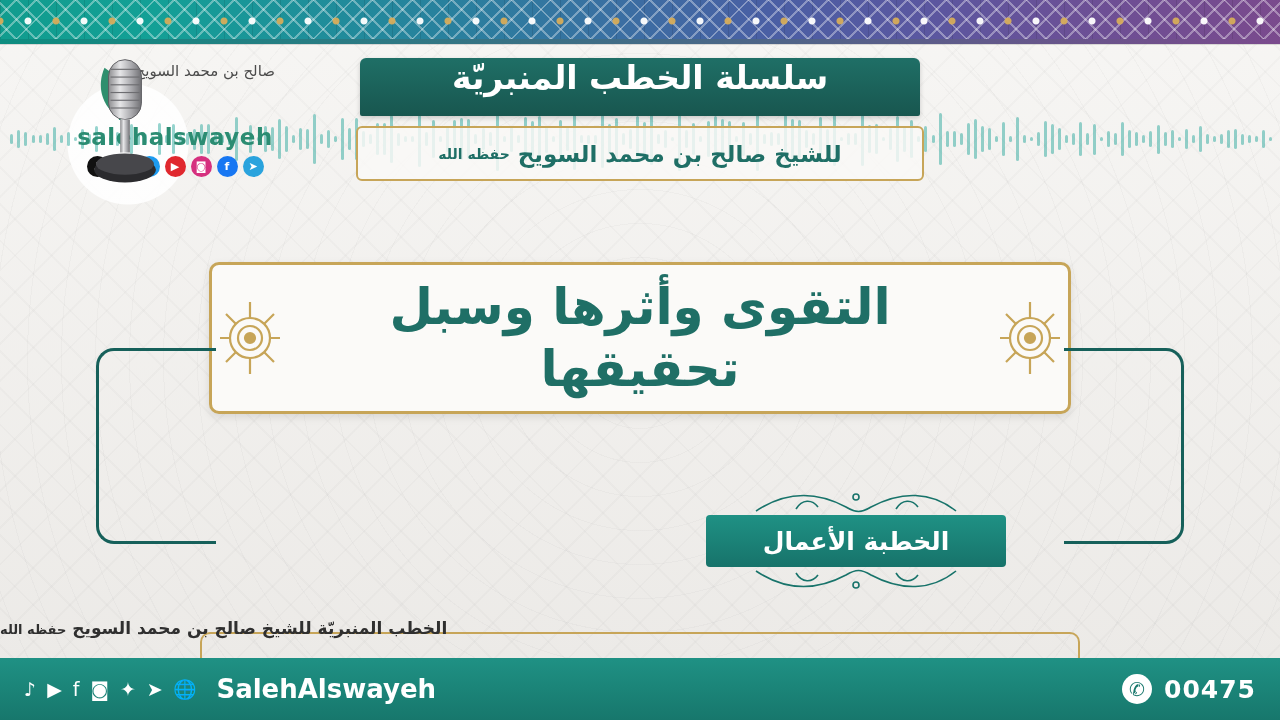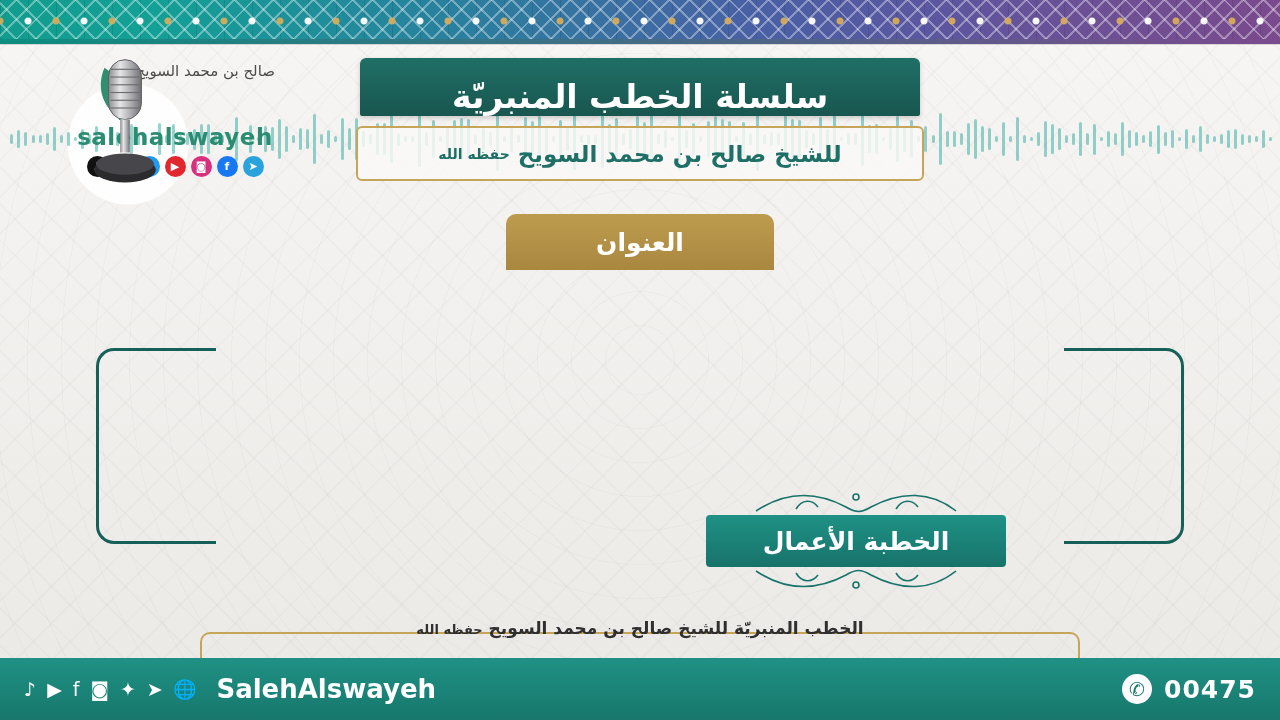--- a/index.html
+++ b/index.html
@@ -94,21 +94,21 @@
 
   
   .mic { position: absolute; top: 50px; left: 70px; width: 110px; height: 145px; }
 
   
   .series-plaque {
     position: absolute; top: 58px; left: 50%; transform: translateX(-50%);
     width: 560px; height: 58px;
     background: linear-gradient(180deg,#1f6f66,#18564f);
     border-radius: 6px 6px 2px 2px;
-    display: flex; align-items: flex-end; justify-content: center;
+    display: flex; align-items: flex-start; justify-content: center;
     color: #fff; font-size: 33px; font-weight: 700;
     box-shadow: 0 2px 5px rgba(0,0,0,0.18);
   }
   .shaykh-plaque {
     position: absolute; top: 126px; left: 50%; transform: translateX(-50%);
     width: 568px; height: 55px;
     border: 2px solid #c7a558; border-radius: 6px;
     background: rgba(250,249,246,0.82);
     display: flex; align-items: center; justify-content: center; gap: 8px;
     color: #1f6f66; font-size: 23px; font-weight: 700;
@@ -171,21 +171,21 @@
   .flourish {
     position: absolute; left: 50%; transform: translateX(-50%);
     width: 240px; height: 28px; color: #17736a;
   }
   .flourish.top { top: -26px; }
   .flourish.bot { bottom: -26px; }
 
   
   .caption {
     position: absolute; top: 618px; left: 0; width: 1280px;
-    text-align: center; color: #2f2f2f; font-size: 17px; font-weight: 700;
+    text-align: left; color: #2f2f2f; font-size: 17px; font-weight: 700;
   }
   .caption .hafidh { font-size: 13px; }
   .caption-frame {
     position: absolute; top: 632px; left: 50%; transform: translateX(-50%);
     width: 880px; height: 40px;
     border: 2px solid #c7a558; border-bottom: none;
     border-radius: 10px 10px 0 0;
   }
 
   
@@ -445,24 +445,42 @@
 
   <div class="series-plaque">
     <span>سلسلة الخطب المنبريّة</span>
   </div>
 
   <div class="shaykh-plaque">
     <span>للشيخ صالح بن محمد السويح</span>
     <span class="hafidh">حفظه الله</span>
   </div>
 
-  <div class="title-tab">
-    <span>العنوان</span>
-  </div>
-
+
+  <div class="title-box">
+    <svg class="corner-orn right" viewBox="0 0 64 96">
+      <g fill="none" stroke="#c7a558" stroke-width="2.2">
+        <circle cx="32" cy="48" r="20"></circle>
+          <circle cx="32" cy="48" r="12"></circle>
+        <path d="M32 28 L32 12 M32 68 L32 84 M12 48 L2 48 M52 48 L62 48"></path>
+        <path d="M18 34 L8 24 M46 34 L56 24 M18 62 L8 72 M46 62 L56 72"></path>
+        <circle cx="32" cy="48" r="5" fill="#c7a558"></circle>
+      </g>
+    </svg>
+    <div class="title-text">التقوى وأثرها وسبل تحقيقها</div>
+    <svg class="corner-orn left" viewBox="0 0 64 96">
+      <g fill="none" stroke="#c7a558" stroke-width="2.2">
+        <circle cx="32" cy="48" r="20"></circle>
+          <circle cx="32" cy="48" r="12"></circle>
+        <path d="M32 28 L32 12 M32 68 L32 84 M12 48 L2 48 M52 48 L62 48"></path>
+        <path d="M18 34 L8 24 M46 34 L56 24 M18 62 L8 72 M46 62 L56 72"></path>
+        <circle cx="32" cy="48" r="5" fill="#c7a558"></circle>
+      </g>
+    </svg>
+  </div>
 
   <div class="bracket right"></div>
   <div class="bracket left"></div>
 
 
   <div class="tag category">
     <svg class="flourish top" viewBox="0 0 240 28">
       <g fill="none" stroke="#17736a" stroke-width="1.6">
         <path d="M20 22 C50 2 80 2 110 18 C120 24 125 24 135 18 C165 2 195 2 220 22"></path>
         <path d="M60 20 C66 10 76 10 82 18"></path>

